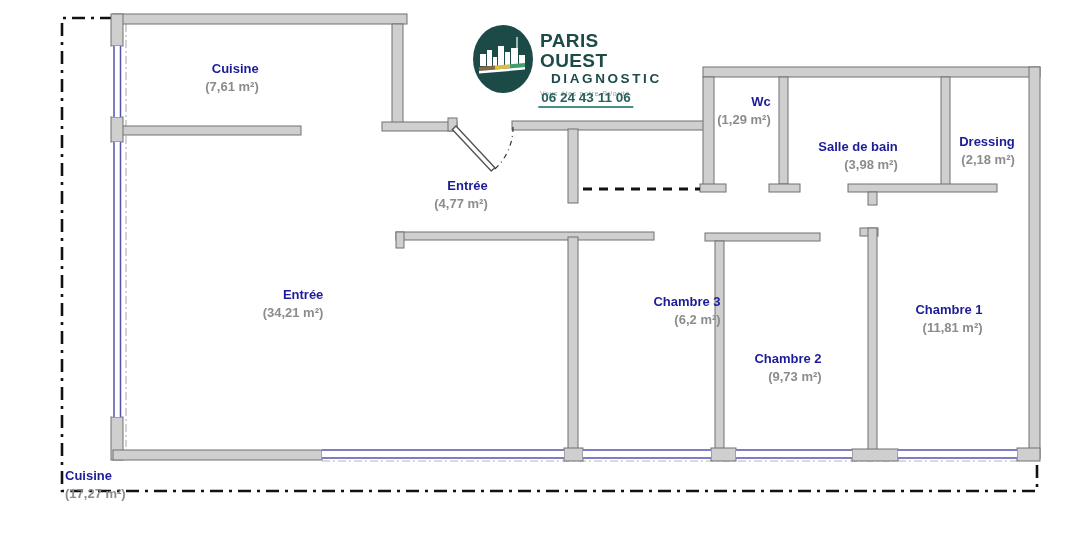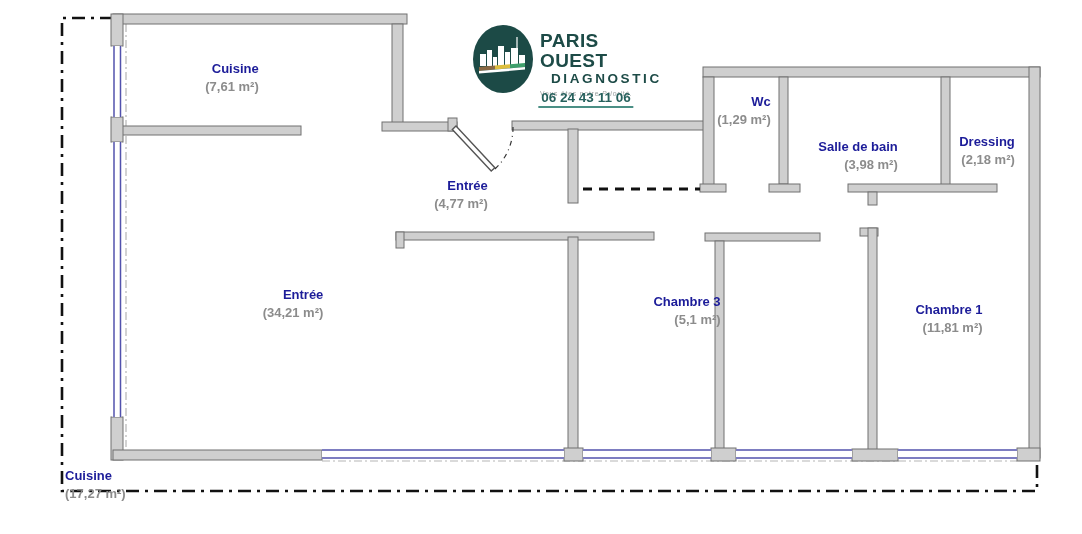--- a/index.html
+++ b/index.html
@@ -157,21 +157,25 @@
   <div class="room-label pos-dressing">
     <div class="room-name">Dressing</div>
     <div class="room-area">(2,18 m²)</div>
   </div>
   <div class="room-label pos-sejour">
     <div class="room-name">Entrée</div>
     <div class="room-area">(34,21 m²)</div>
   </div>
   <div class="room-label pos-chambre3">
     <div class="room-name">Chambre 3</div>
-    <div class="room-area">(5,1 m²)</div>
+    <div class="room-area">(6,2 m²)</div>
+  </div>
+  <div class="room-label pos-chambre2">
+    <div class="room-name">Chambre 2</div>
+    <div class="room-area">(9,73 m²)</div>
   </div>
   <div class="room-label pos-chambre1">
     <div class="room-name">Chambre 1</div>
     <div class="room-area">(11,81 m²)</div>
   </div>
   <div class="room-label pos-balcon">
     <div class="room-name">Cuisine</div>
     <div class="room-area">(17,27 m²)</div>
   </div>
 

